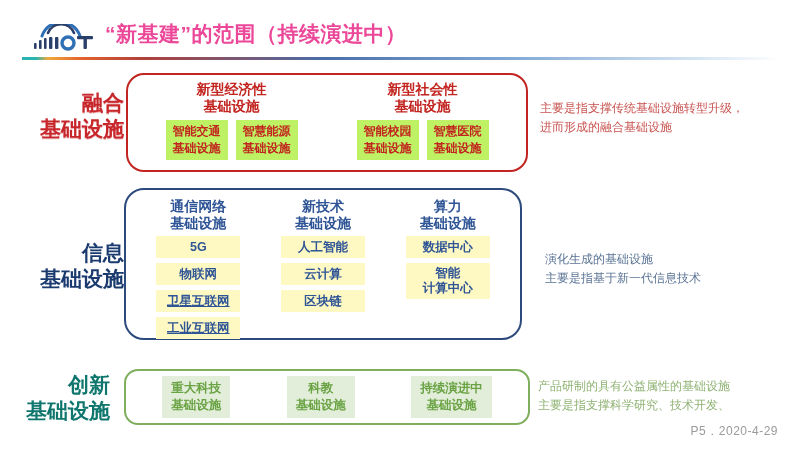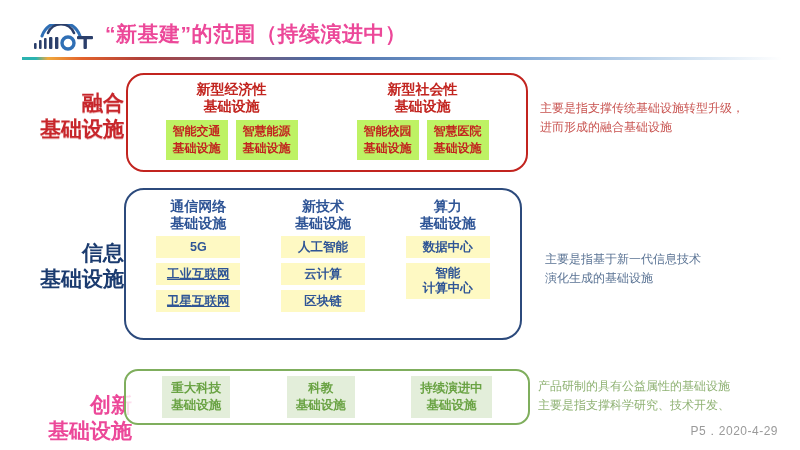--- a/index.html
+++ b/index.html
@@ -194,23 +194,22 @@
     padding: 3px 10px;
     margin-bottom: 5px;
     min-width: 64px;
     white-space: nowrap;
   }
   .chip-blue.underlined { text-decoration: underline; }
   .chip-blue.two-line { line-height: 15px; padding: 3px 10px; }
 
   
   #sec-innov .sec-label {
-    left: 28px; top: 372px; width: 104px;
-    color: #ec4899;
-    margin-top: 20px;
+    left: 6px; top: 372px; width: 104px;
+    color: #0f766e;
   }
   #sec-innov .sec-box {
     left: 124px; top: 369px;
     width: 406px; height: 56px;
     border: 2px solid #7fae5d;
     border-radius: 14px;
   }
   #sec-innov .sec-note {
     left: 538px; top: 377px;
     color: #8fb273;
@@ -335,22 +334,23 @@
 
   <div class="sec-box">
     <div class="info-cols">
 
       <div class="info-col">
         <div class="info-col-title">
           <div>通信网络</div>
           <div>基础设施</div>
         </div>
         <div class="chip-blue">5G</div>
+        <div class="chip-blue">物联网</div>
+        <div class="chip-blue underlined">卫星互联网</div>
         <div class="chip-blue underlined">工业互联网</div>
-        <div class="chip-blue underlined">卫星互联网</div>
       </div>
 
       <div class="info-col">
         <div class="info-col-title">
           <div>新技术</div>
           <div>基础设施</div>
         </div>
         <div class="chip-blue">人工智能</div>
         <div class="chip-blue">云计算</div>
         <div class="chip-blue">区块链</div>
@@ -365,22 +365,22 @@
         <div class="chip-blue two-line">
           <div>智能</div>
           <div>计算中心</div>
         </div>
       </div>
 
     </div>
   </div>
 
   <div class="sec-note">
+    <div>演化生成的基础设施</div>
     <div>主要是指基于新一代信息技术</div>
-    <div>演化生成的基础设施</div>
   </div>
 </div>
 
 <div class="section" id="sec-innov">
   <div class="sec-label">
     <div>创新</div>
     <div>基础设施</div>
   </div>
 
   <div class="sec-box">

